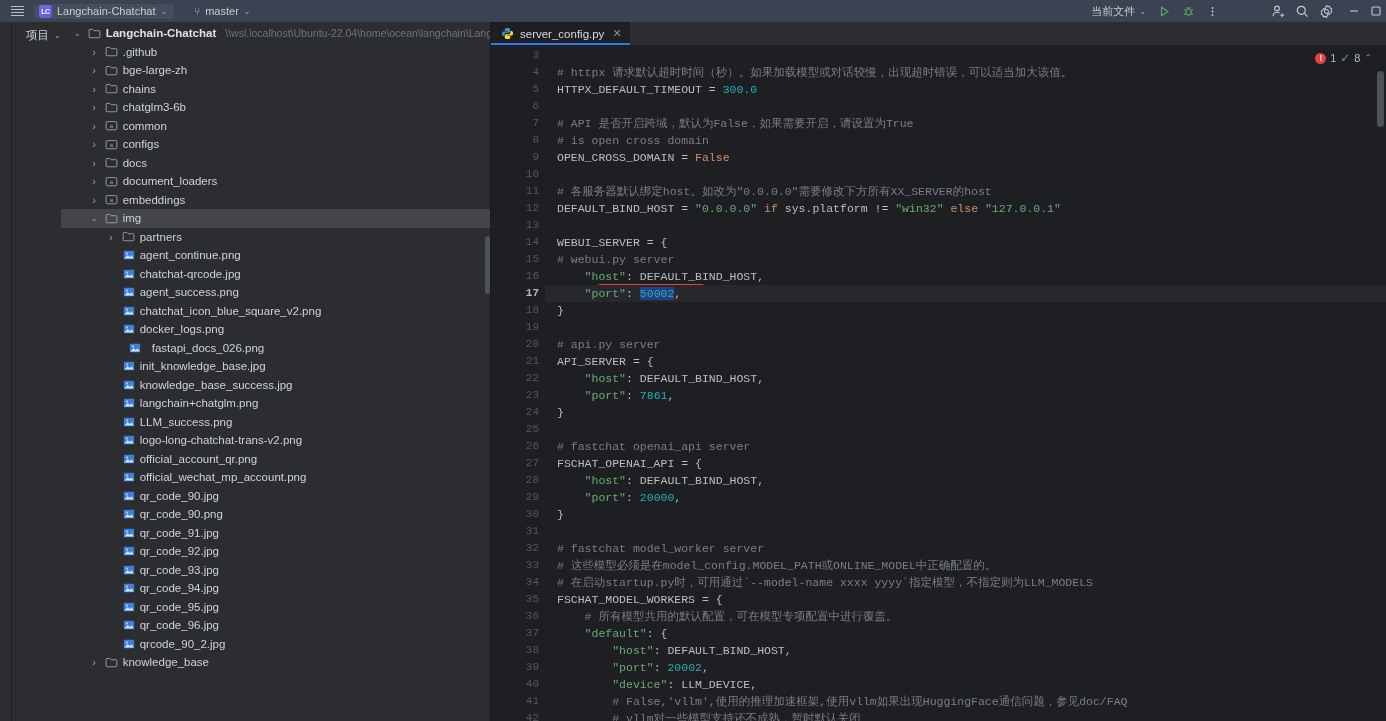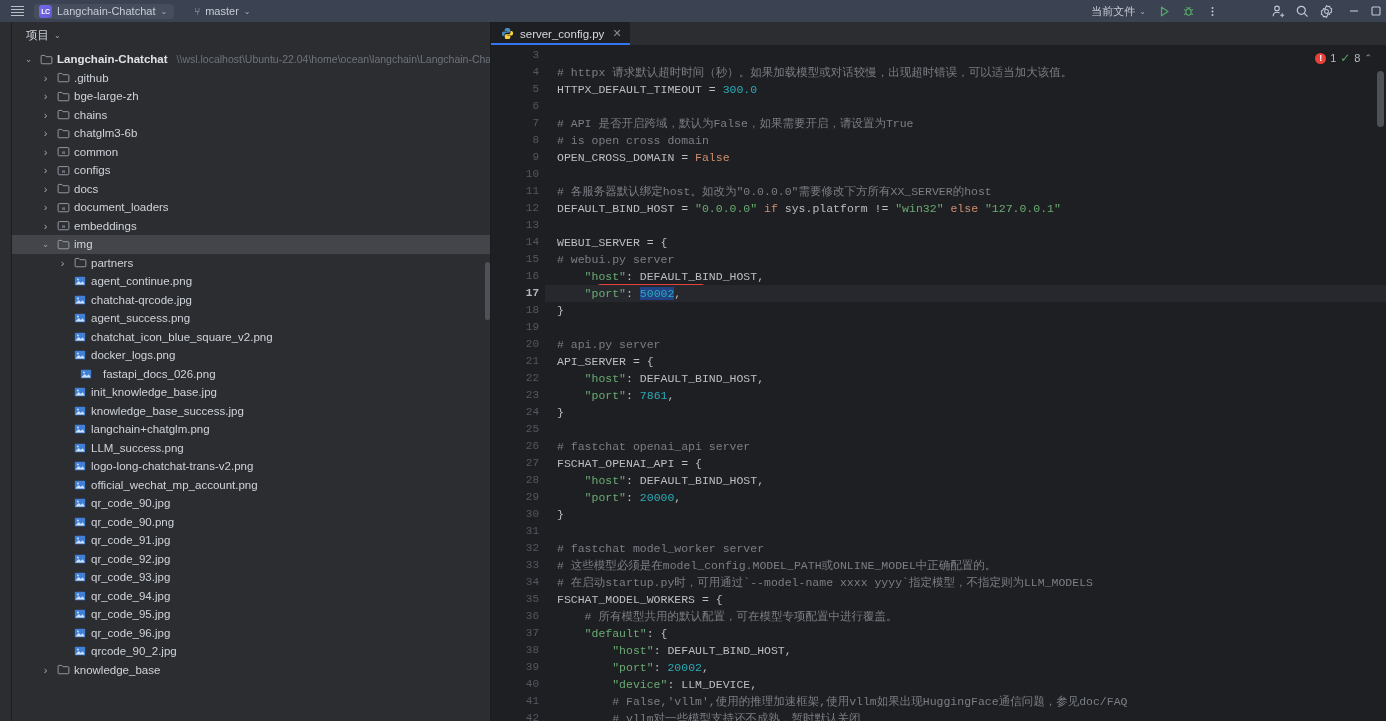--- a/index.html
+++ b/index.html
@@ -31,21 +31,21 @@
   .tb-right { margin-left:auto; display:flex; align-items:center; gap:0px; padding-right:0px; height:22px; }
   .tb-item { height:22px; display:flex; align-items:center; justify-content:center; cursor:pointer; }
   .runcfg { gap:4px; padding:0 6px; font-size:11px; color:#c7ccd6; display:flex; align-items:center; }
   .ico-btn { width:24px; }
   .ico-btn svg { display:block; }
   .winbtn { width:32px; height:22px; display:flex; align-items:center; justify-content:center; cursor:pointer; color:#c3c8d2; }
 
   
   .body { flex:1; display:flex; min-height:0; }
   .toolstrip { width:12px; background:#2b2d30; border-right:1px solid #1e1f22; }
-  .sidebar { width:478px; background:#2b2d30; display:flex; flex-direction:column; min-height:0; }
+  .sidebar { width:478px; background:#2b2d30; display:flex; min-height:0; }
   .panel-head { height:26px; display:flex; align-items:center; gap:5px; padding-left:14px; font-size:11.5px; color:#c9ced8; }
   .tree { flex:1; overflow:hidden; padding-top:2px; font-size:11.5px; position:relative; }
   .row { height:18.5px; display:flex; align-items:center; gap:4px; white-space:nowrap; cursor:pointer; padding-right:6px; }
   .row.selected { background:#43454a; }
   .arrow { width:13px; text-align:center; font-size:8px; color:#9aa0ab; flex:0 0 13px; }
   .arrow.empty { color:transparent; }
   .fname { color:#cfd3da; }
   .fname.bold { font-weight:bold; color:#dfe1e5; }
   .fpath { color:#6f747d; font-size:10.5px; margin-left:5px; }
   .ico { width:14px; height:14px; flex:0 0 14px; display:flex; align-items:center; justify-content:center; }
@@ -400,20 +400,31 @@
           <div class="row" style="padding-left: 44px;">
             <span class="arrow empty">·</span>
             <span class="ico">
               <svg width="12" height="12" viewBox="0 0 14 14">
                 <rect x="1" y="2" width="12" height="10" rx="1" fill="#3f7fd6"></rect>
                 <circle cx="4.6" cy="5.2" r="1.1" fill="#cfe2ff"></circle>
                 <path d="M1.6 11 L5.4 7 L8 9.4 L10.2 7.4 L12.4 11 Z" fill="#cfe2ff"></path>
               </svg>
             </span>
             <span class="fname">logo-long-chatchat-trans-v2.png</span>
+          </div>
+          <div class="row" style="padding-left: 44px;">
+            <span class="arrow empty">·</span>
+            <span class="ico">
+              <svg width="12" height="12" viewBox="0 0 14 14">
+                <rect x="1" y="2" width="12" height="10" rx="1" fill="#3f7fd6"></rect>
+                <circle cx="4.6" cy="5.2" r="1.1" fill="#cfe2ff"></circle>
+                <path d="M1.6 11 L5.4 7 L8 9.4 L10.2 7.4 L12.4 11 Z" fill="#cfe2ff"></path>
+              </svg>
+            </span>
+            <span class="fname">official_account_qr.png</span>
           </div>
           <div class="row" style="padding-left: 44px;">
             <span class="arrow empty">·</span>
             <span class="ico">
               <svg width="12" height="12" viewBox="0 0 14 14">
                 <rect x="1" y="2" width="12" height="10" rx="1" fill="#3f7fd6"></rect>
                 <circle cx="4.6" cy="5.2" r="1.1" fill="#cfe2ff"></circle>
                 <path d="M1.6 11 L5.4 7 L8 9.4 L10.2 7.4 L12.4 11 Z" fill="#cfe2ff"></path>
               </svg>
             </span>

